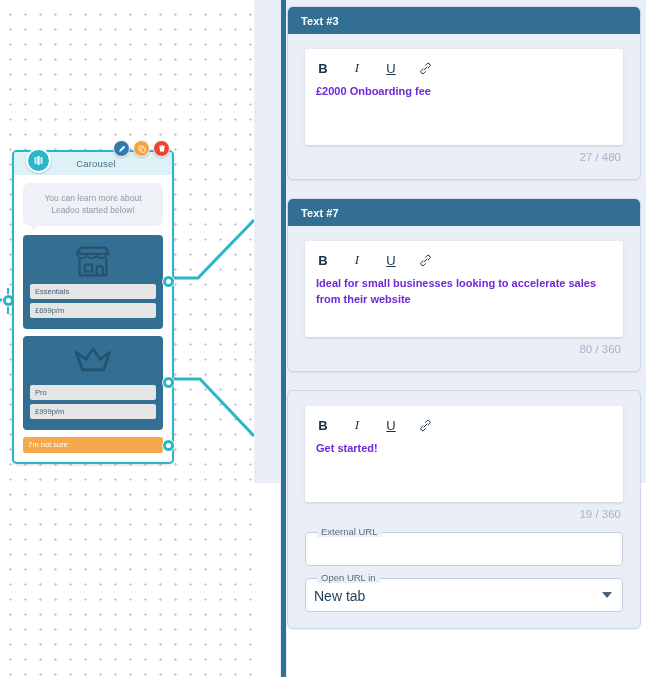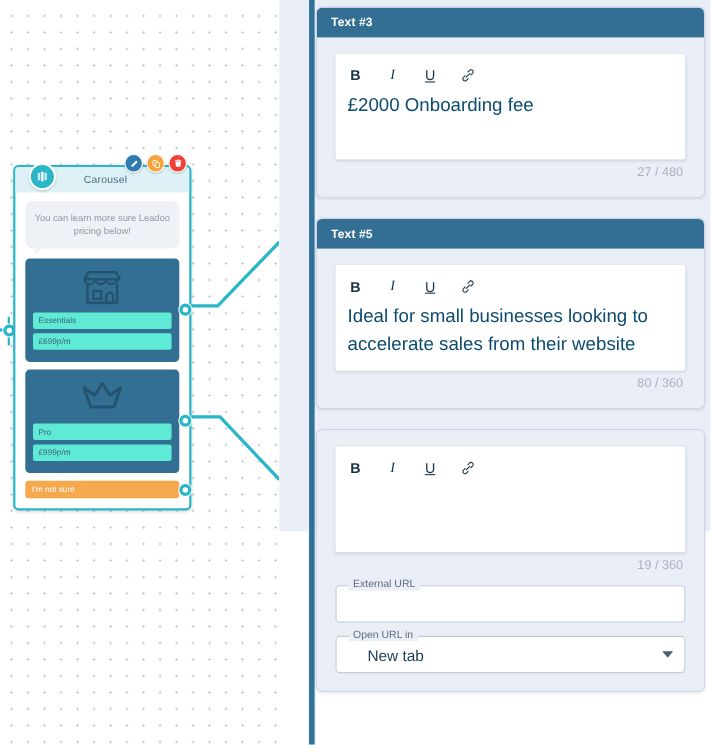--- a/index.html
+++ b/index.html
@@ -68,21 +68,21 @@
     width:0;height:0;border-top:6px solid #eef1f5;
     border-right:7px solid transparent;
   }
 
   .card{
     background:#336f93;border-radius:4px;padding:8px 7px 7px 7px;
     margin-bottom:7px;position:relative;
   }
   .card-ico{height:36px;display:flex;align-items:center;justify-content:center;margin-bottom:5px;}
   .field{
-    background:#5eead4;border-radius:2px;height:15px;
+    background:#e5e5e5;border-radius:2px;height:15px;
     display:flex;align-items:center;padding:0 5px;
     font-size:7.5px;color:#3f6379;margin-bottom:4px;
   }
   .field:last-child{margin-bottom:0;}
   .cta{
     background:#f7a košer;
   }
   .cta{
     background:#f5a84e;border-radius:3px;height:16px;
     display:flex;align-items:center;padding:0 6px;
@@ -131,43 +131,43 @@
   .tools{display:flex;align-items:center;gap:20px;height:22px;margin-bottom:3px;}
   .tool{
     font-size:13px;color:#17344a;cursor:pointer;
     display:flex;align-items:center;justify-content:center;
     width:14px;height:18px;
   }
   .tool.b{font-weight:bold;}
   .tool.i{font-family:"Liberation Serif", serif;font-style:italic;}
   .tool.u{text-decoration:underline;}
   .etext{
-    font-size:17px;color:#0c4a6e;line-height:1.45;
-    padding:2px 0 0 0;min-height:18px;
+    font-size:11px;color:#6d28d9;line-height:1.45;
+    padding:2px 0 0 0;min-height:18px;font-weight:bold;
   }
   .ed-h1{height:96px;box-sizing:border-box;}
   .ed-h2{height:96px;box-sizing:border-box;}
   .ed-h3{height:96px;box-sizing:border-box;}
   .counter{
     text-align:right;font-size:11.5px;color:#a9b2c4;
     padding:6px 2px 0 0;
   }
 
   
   .of{
     position:relative;margin-top:12px;
     border:1px solid #c3ccdd;border-radius:4px;background:#ffffff;
     height:34px;box-sizing:border-box;
   }
   .of-label{
     position:absolute;left:11px;top:-7px;background:#eaeef7;
     padding:0 4px;font-size:9.5px;color:#5d6b80;
   }
   .of-val{
-    position:absolute;left:28px;top:0;height:34px;display:flex;align-items:center;
+    position:absolute;left:8px;top:0;height:34px;display:flex;align-items:center;
     font-size:14px;color:#1d3d55;
   }
   .caret{
     position:absolute;right:10px;top:13px;
     width:0;height:0;border-left:5px solid transparent;border-right:5px solid transparent;
     border-top:6px solid #4a6075;cursor:pointer;
   }
 </style>
 </head>
 <body>
@@ -211,21 +211,21 @@
             <svg width="8" height="9" viewBox="0 0 16 16" aria-hidden="true">
               <path d="M3 4.5h10l-1 9.5H4z" fill="#ffffff"></path>
               <rect x="2" y="2.4" width="12" height="2" rx="1" fill="#ffffff"></rect>
               <rect x="6" y="1" width="4" height="2" rx="1" fill="#ffffff"></rect>
             </svg>
           </div>
         </div>
       </div>
 
       <div class="node-body">
-        <div class="bubble">You can learn more sure Leadoo pricing below!</div>
+        <div class="bubble">You can learn more about Leadoo started below!</div>
 
         <div class="card">
           <div class="card-ico">
             <svg width="44" height="34" viewBox="0 0 48 38" aria-hidden="true">
               <path d="M6 11h36M6 11l4-7h28l4 7" fill="none" stroke="#24536f" stroke-width="2.6" stroke-linejoin="round"></path>
               <path d="M6 11c0 3 2.6 5 5.5 5S17 14 17 11M17 11c0 3 2.6 5 5.5 5S28 14 28 11M28 11c0 3 2.6 5 5.5 5S39 14 39 11" fill="none" stroke="#24536f" stroke-width="2.2"></path>
               <path d="M9 17v18M39 17v18M9 35h30" fill="none" stroke="#24536f" stroke-width="2.6" stroke-linecap="round"></path>
               <rect x="15" y="23" width="8" height="8" fill="none" stroke="#24536f" stroke-width="2.4"></rect>
               <path d="M28 35v-7a3.5 3.5 0 017 0v7" fill="none" stroke="#24536f" stroke-width="2.4"></path>
             </svg>
@@ -277,21 +277,21 @@
               </div>
             </div>
             <div class="etext">£2000 Onboarding fee</div>
           </div>
           <div class="counter">27 / 480</div>
         </div>
       </div>
 
       <div class="panel">
         <div class="panel-head">
-          <span>Text #5</span>
+          <span>Text #7</span>
         </div>
         <div class="panel-body">
           <div class="editor ed-h2">
             <div class="tools">
               <div class="tool b">B</div>
               <div class="tool i">I</div>
               <div class="tool u">U</div>
               <div class="tool">
                 <svg width="13" height="13" viewBox="0 0 20 20" aria-hidden="true">
                   <path d="M7.5 12.5l5-5M6 10.5L4 12.5a3 3 0 104.2 4.2l2-2M14 9.5l2-2a3 3 0 10-4.2-4.2l-2 2" fill="none" stroke="#17344a" stroke-width="1.5" stroke-linecap="round"></path>
@@ -310,20 +310,21 @@
             <div class="tools">
               <div class="tool b">B</div>
               <div class="tool i">I</div>
               <div class="tool u">U</div>
               <div class="tool">
                 <svg width="13" height="13" viewBox="0 0 20 20" aria-hidden="true">
                   <path d="M7.5 12.5l5-5M6 10.5L4 12.5a3 3 0 104.2 4.2l2-2M14 9.5l2-2a3 3 0 10-4.2-4.2l-2 2" fill="none" stroke="#17344a" stroke-width="1.5" stroke-linecap="round"></path>
                 </svg>
               </div>
             </div>
+            <div class="etext">Get started!</div>
           </div>
           <div class="counter">19 / 360</div>
 
           <div class="of">
             <div class="of-label">External URL</div>
             <div class="of-val"></div>
           </div>
 
           <div class="of">
             <div class="of-label">Open URL in</div>

